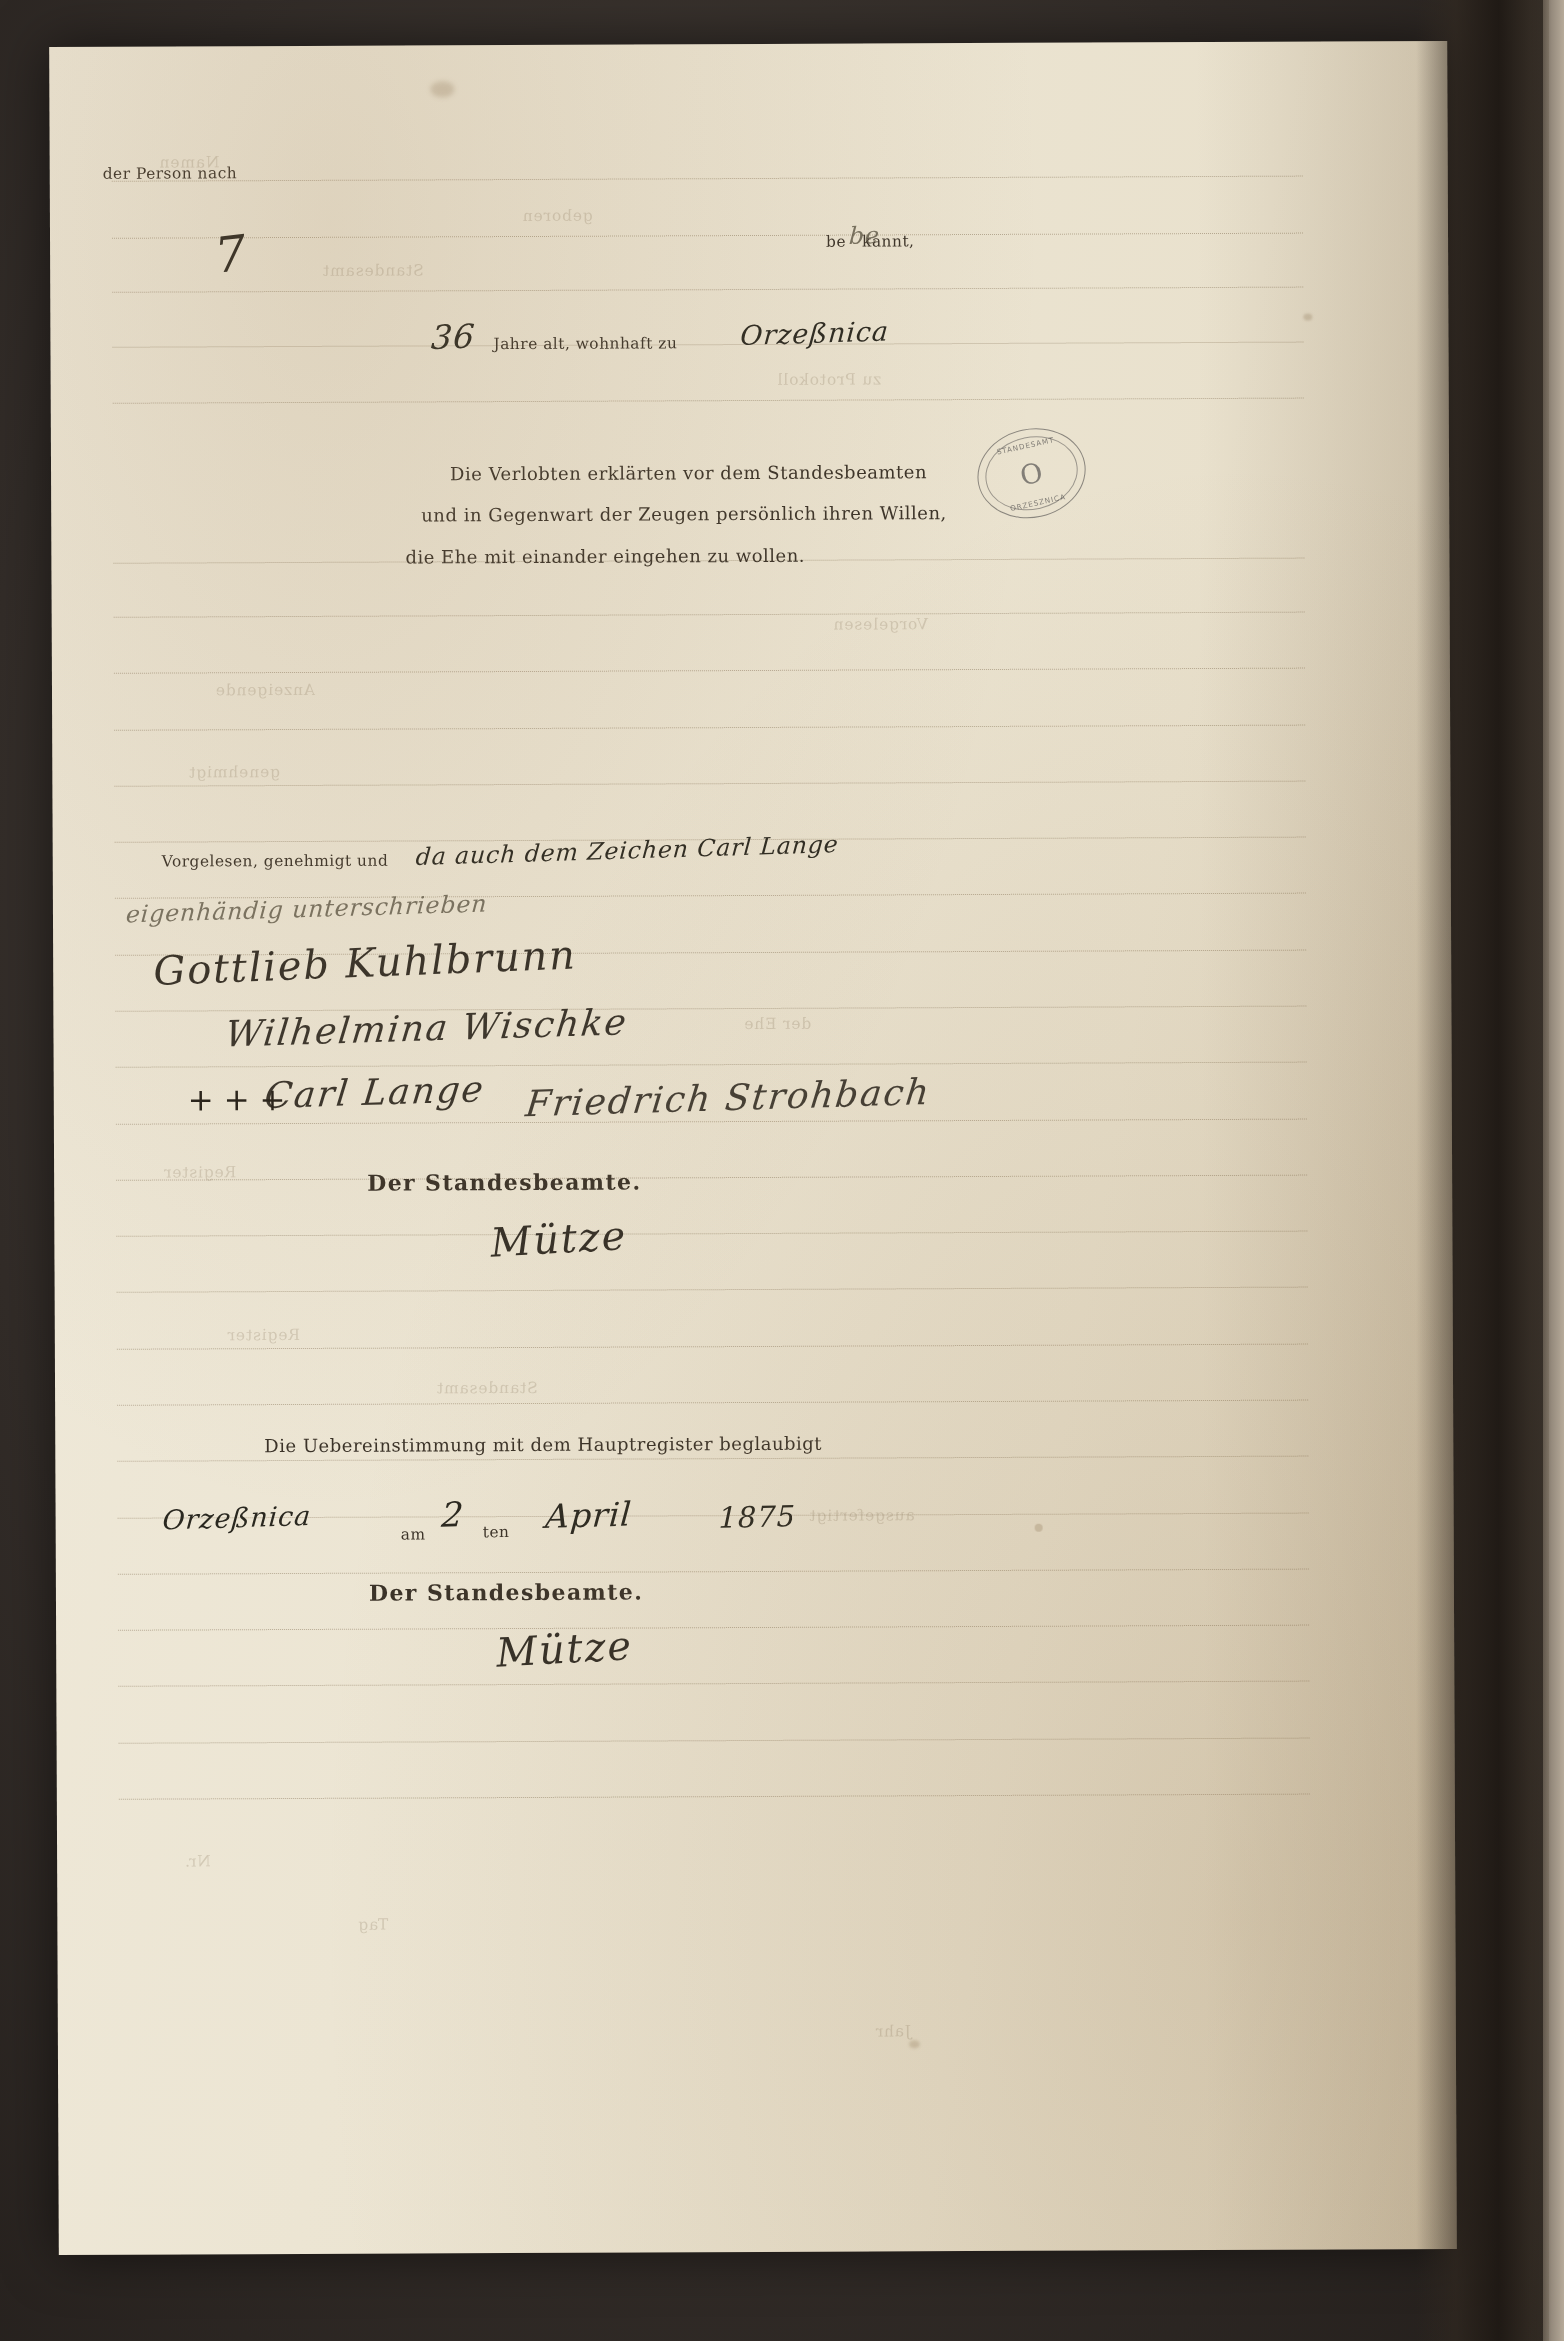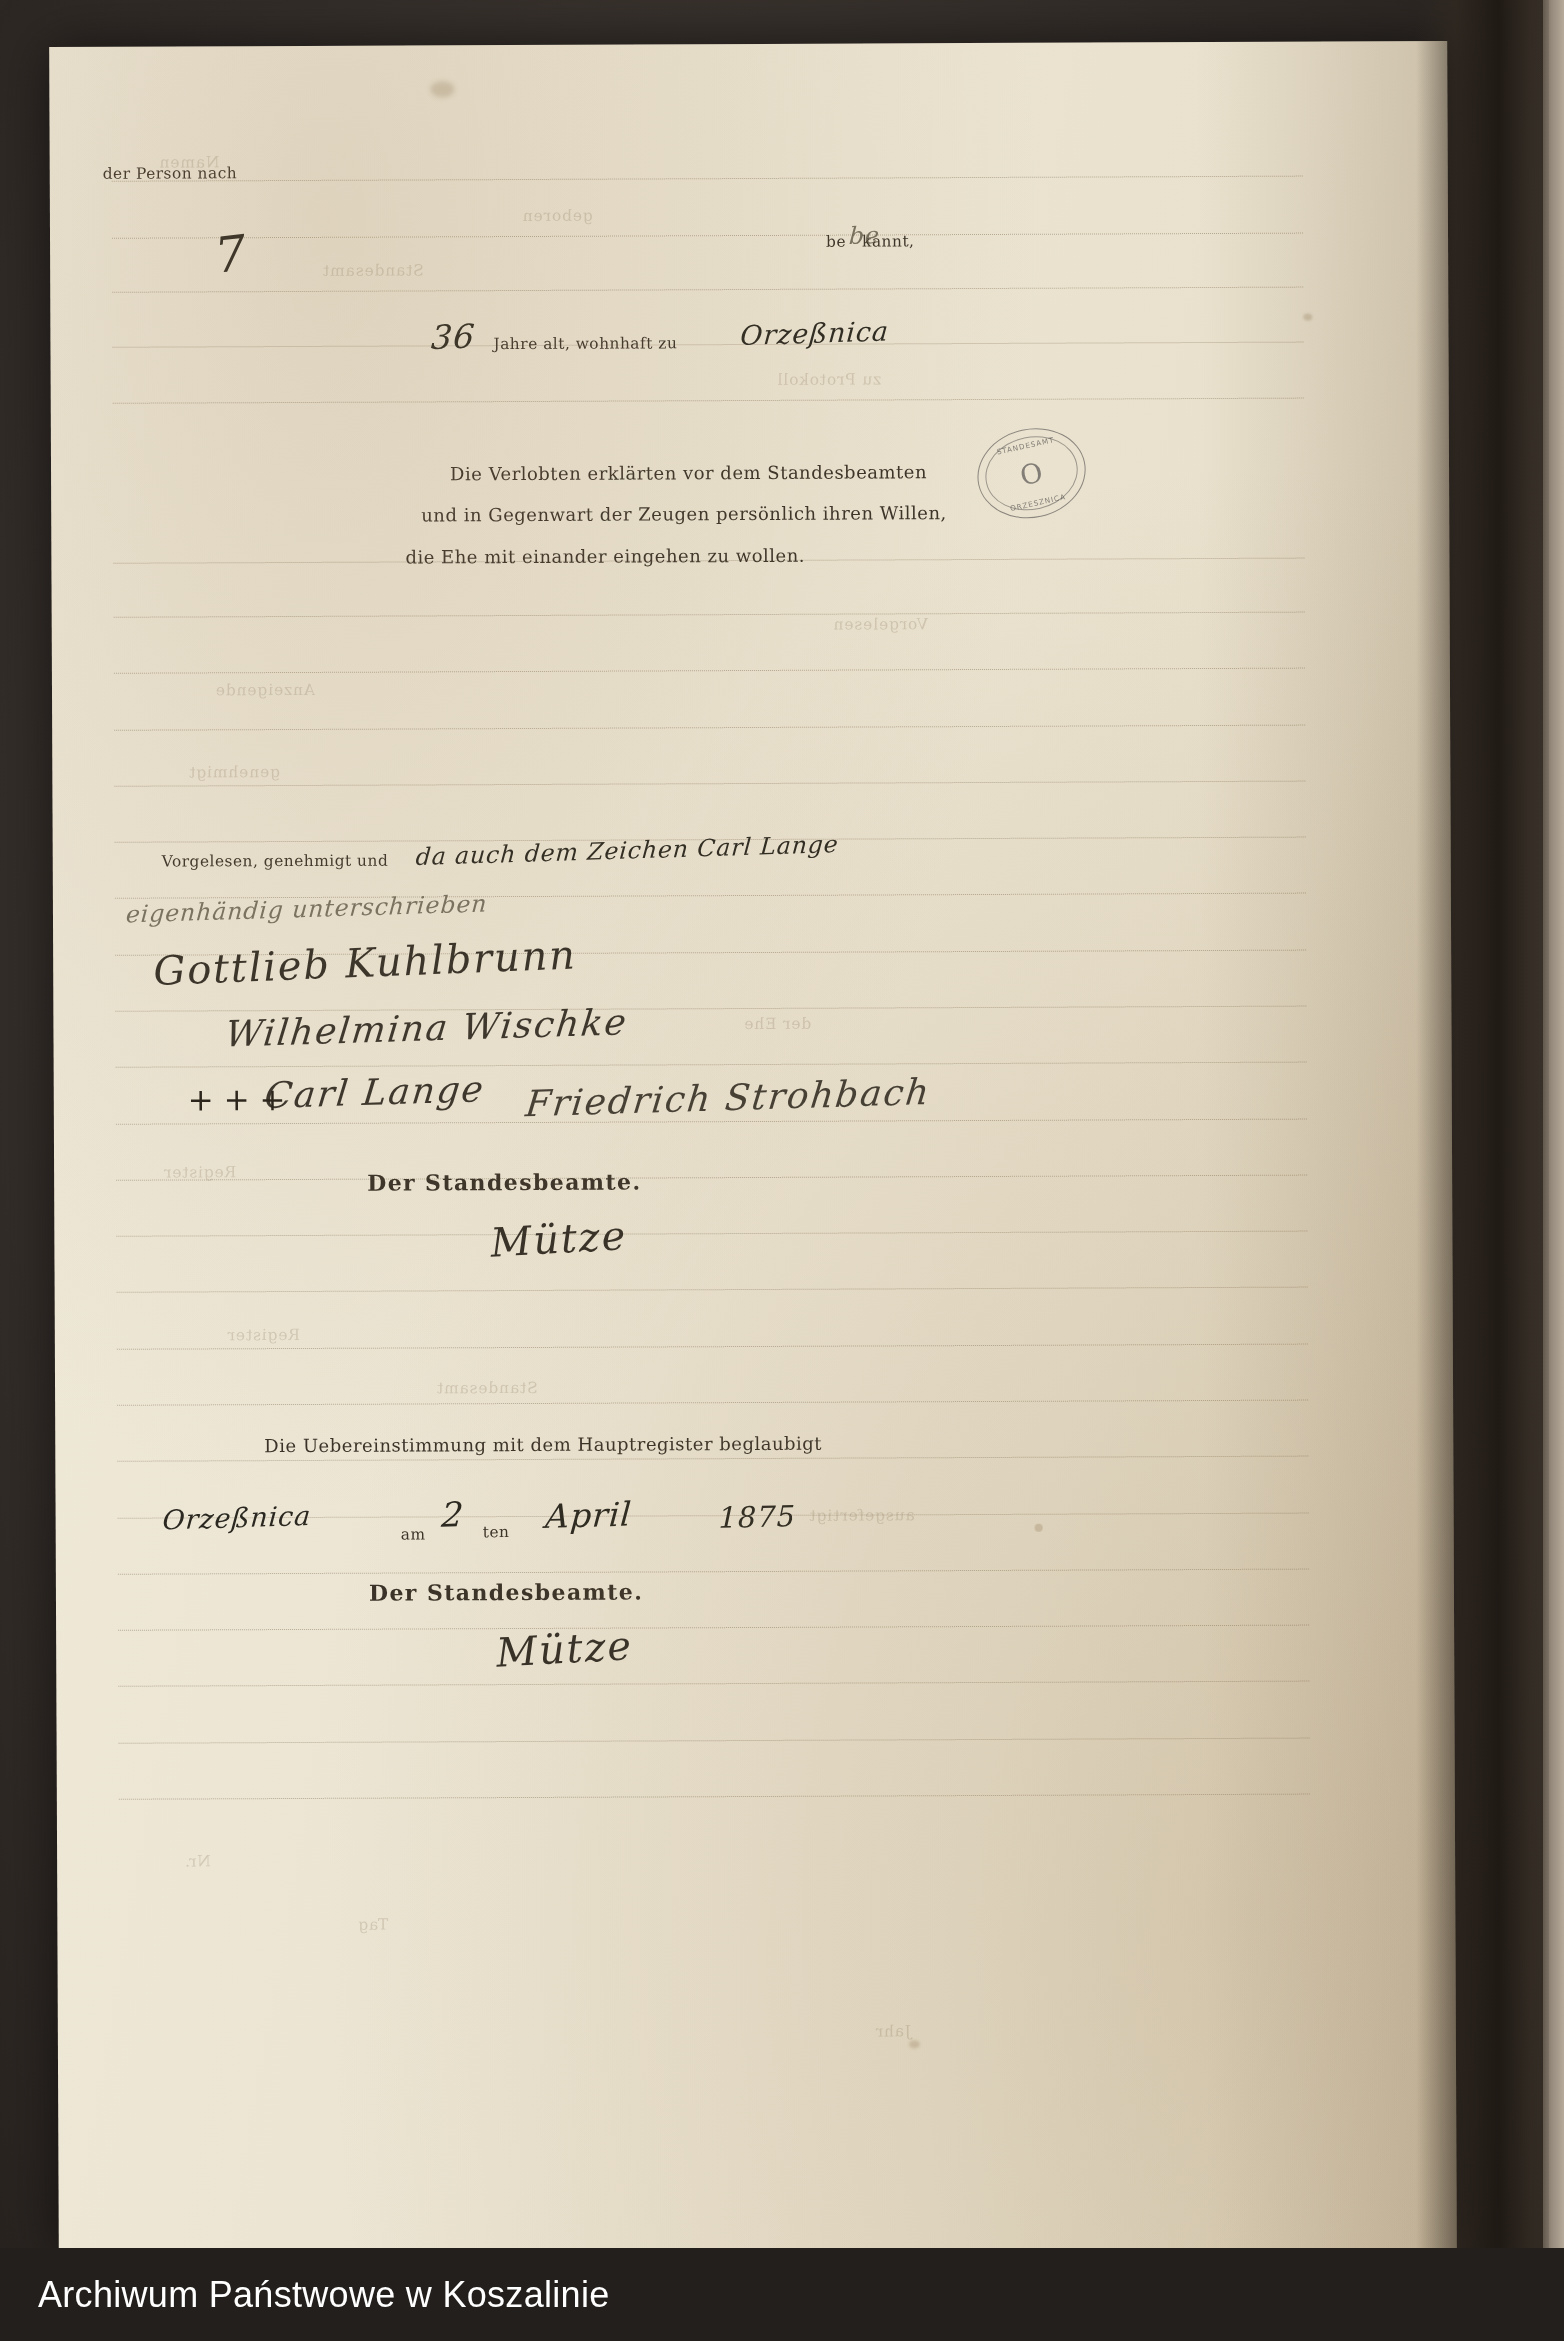--- a/index.html
+++ b/index.html
@@ -352,18 +352,15 @@
     <div class="hand entry" style="left:490px; top:1451px; font-size:33px;">April</div>
     <div class="hand entry" style="left:663px; top:1456px; font-size:29px; transform:rotate(-1deg) skewX(-2deg);">1875</div>
 
     <div class="printed bold" style="left:313px; top:1534px;">Der Standesbeamte.</div>
     <div class="hand sig ink" style="left:440px; top:1581px; transform:rotate(-3deg);">Mütze</div>
 
   </div>
 
   <div class="gutter"></div>
 
-  <div class="watermark">
-    <span>Archiwum Państwowe w Koszalinie</span>
-  </div>
 
 </div>
 
 
 </body></html>

